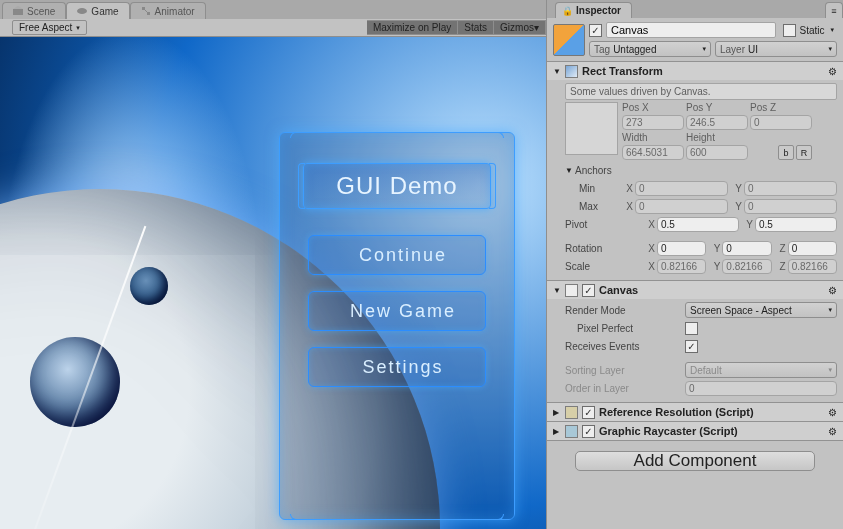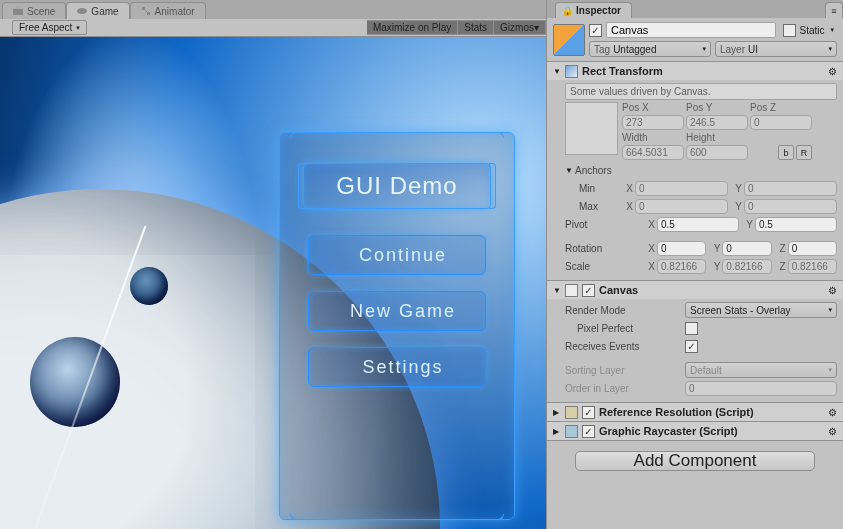--- a/index.html
+++ b/index.html
@@ -302,21 +302,21 @@
         <span class="fold">▼</span>
         <span class="sect-icon"></span>
         <div class="chk checked"></div>
         <span class="sec-title">Canvas</span>
         <span class="gear">⚙</span>
       </div>
       <div class="sec-body">
         <div class="prop-row">
           <span class="plab" style="width:120px">Render Mode</span>
           <div class="dd" style="flex:1">
-            <span>Screen Stats - Overlay</span>
+            <span>Screen Space - Aspect</span>
             <span class="dd-arr">▾</span>
           </div>
         </div>
         <div class="prop-row">
           <span class="plab" style="width:120px;padding-left:12px">Pixel Perfect</span>
           <div class="chk"></div>
         </div>
         <div class="prop-row">
           <span class="plab" style="width:120px">Receives Events</span>
           <div class="chk checked"></div>

